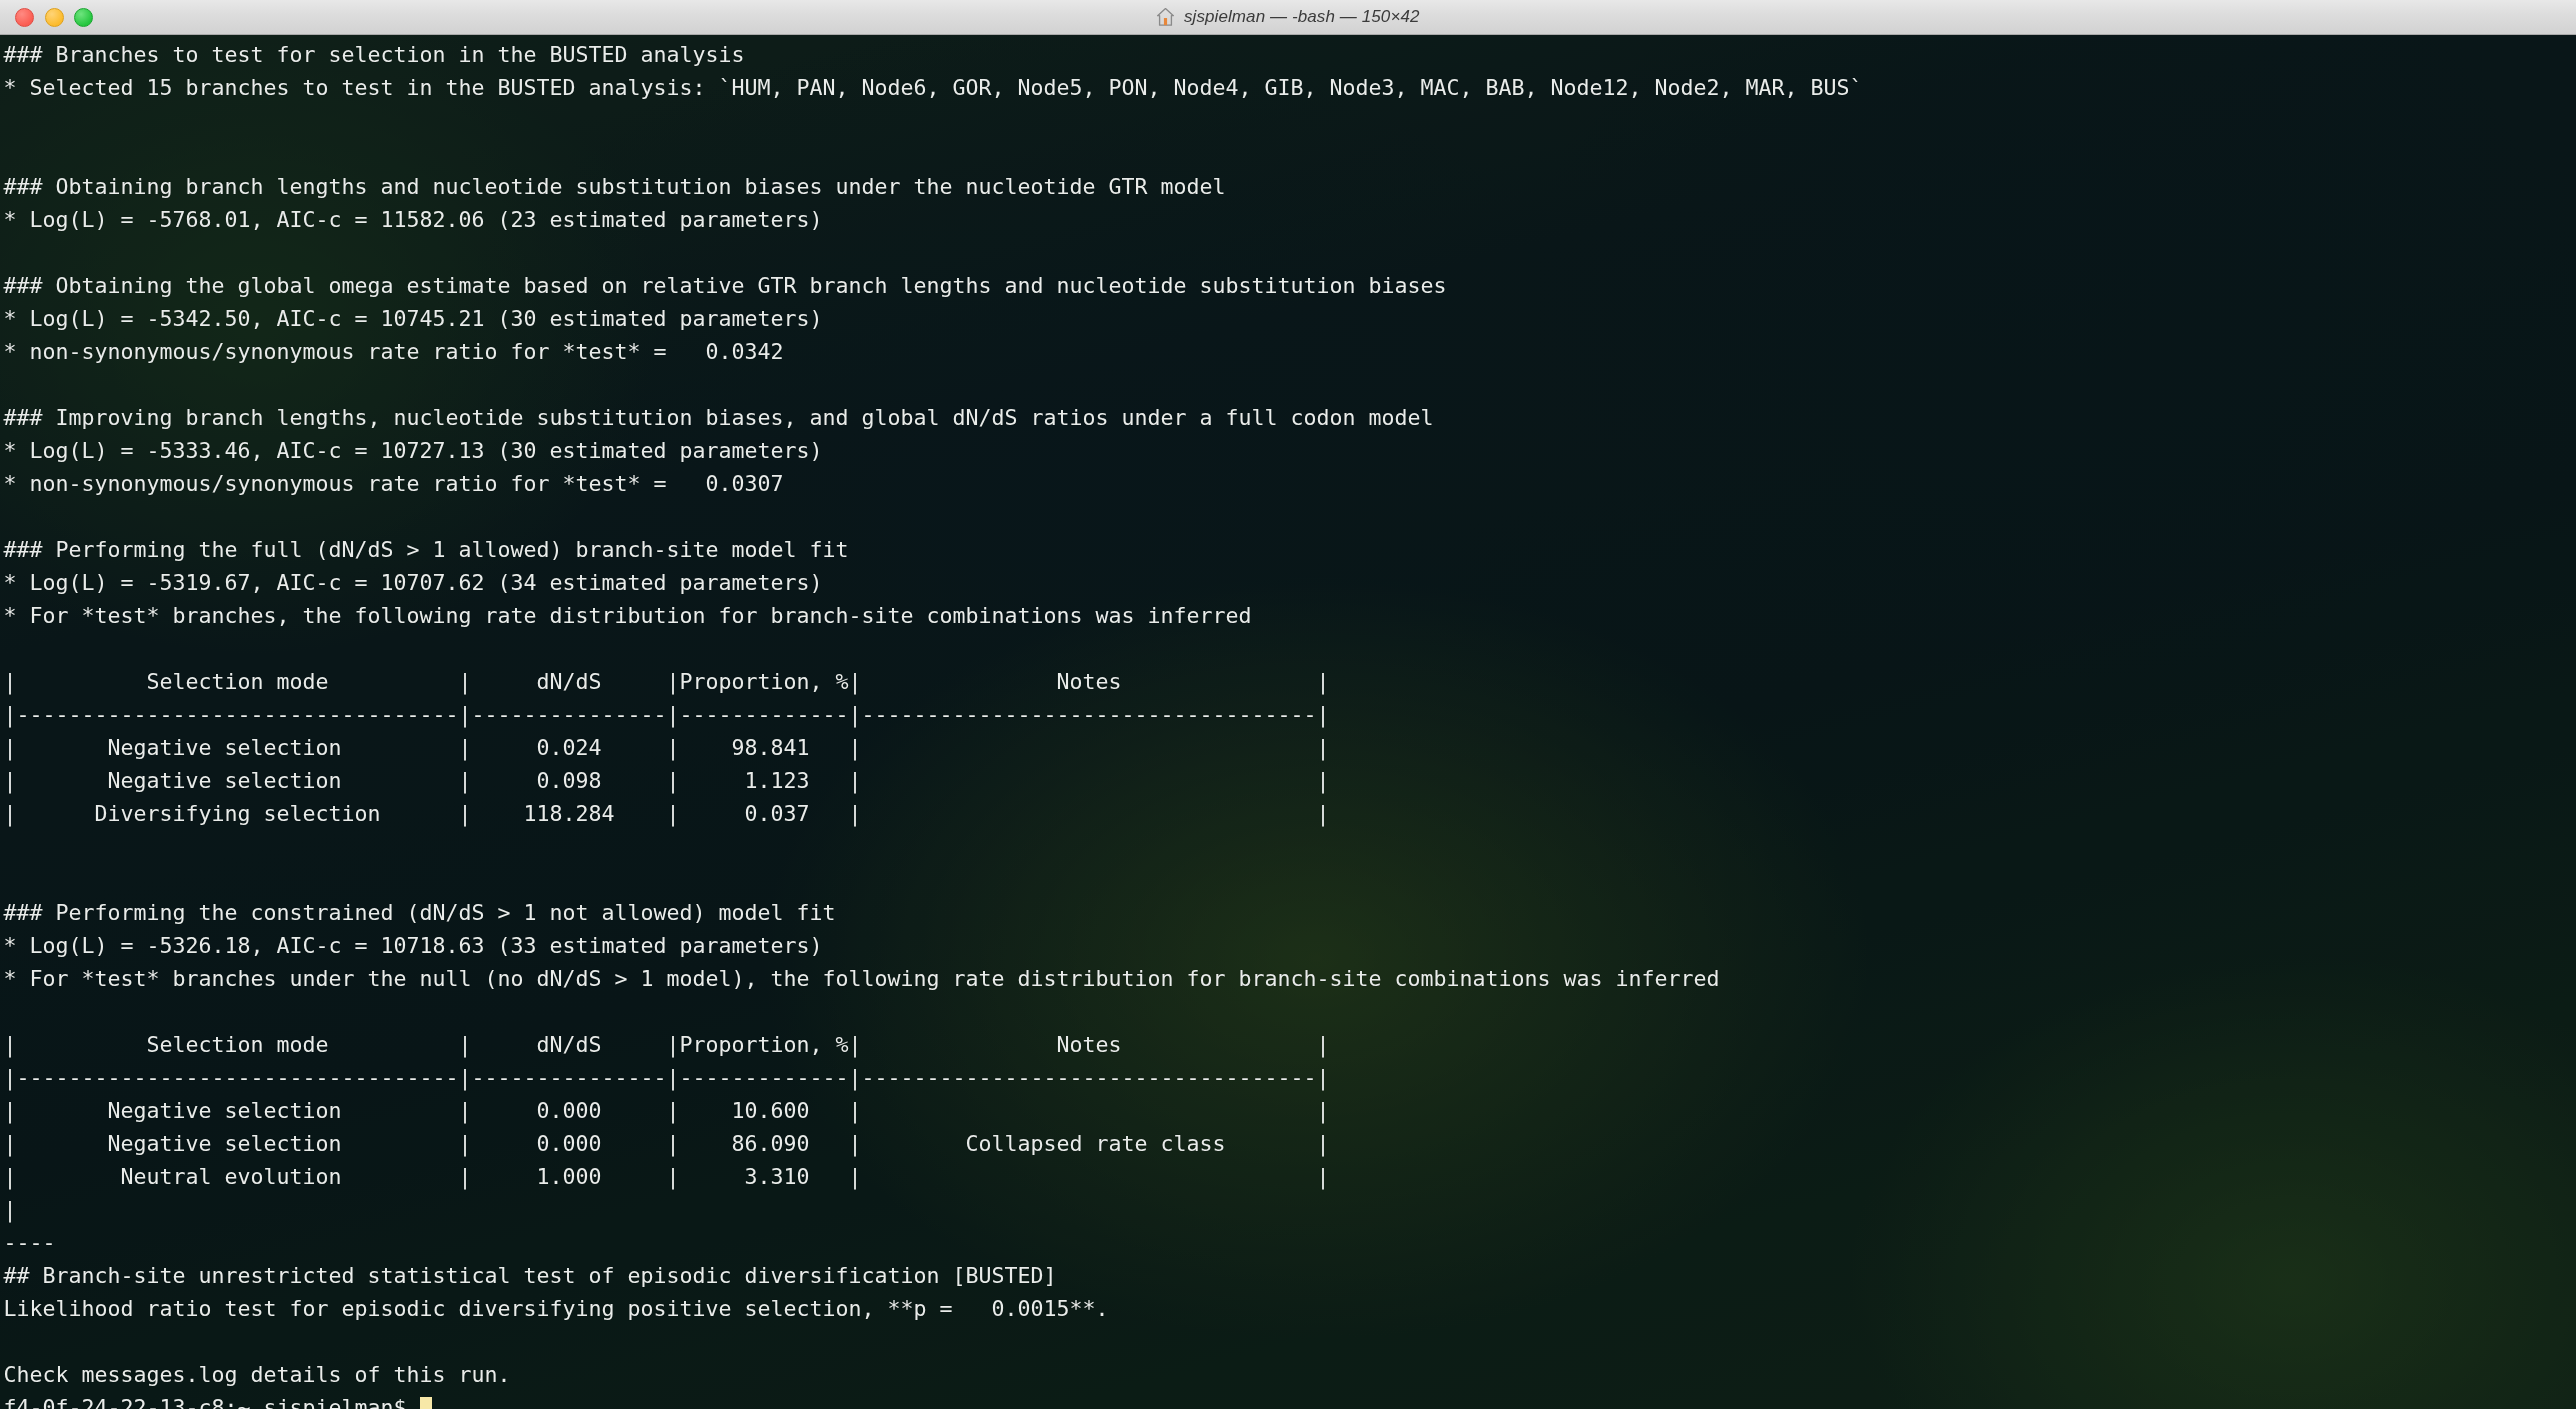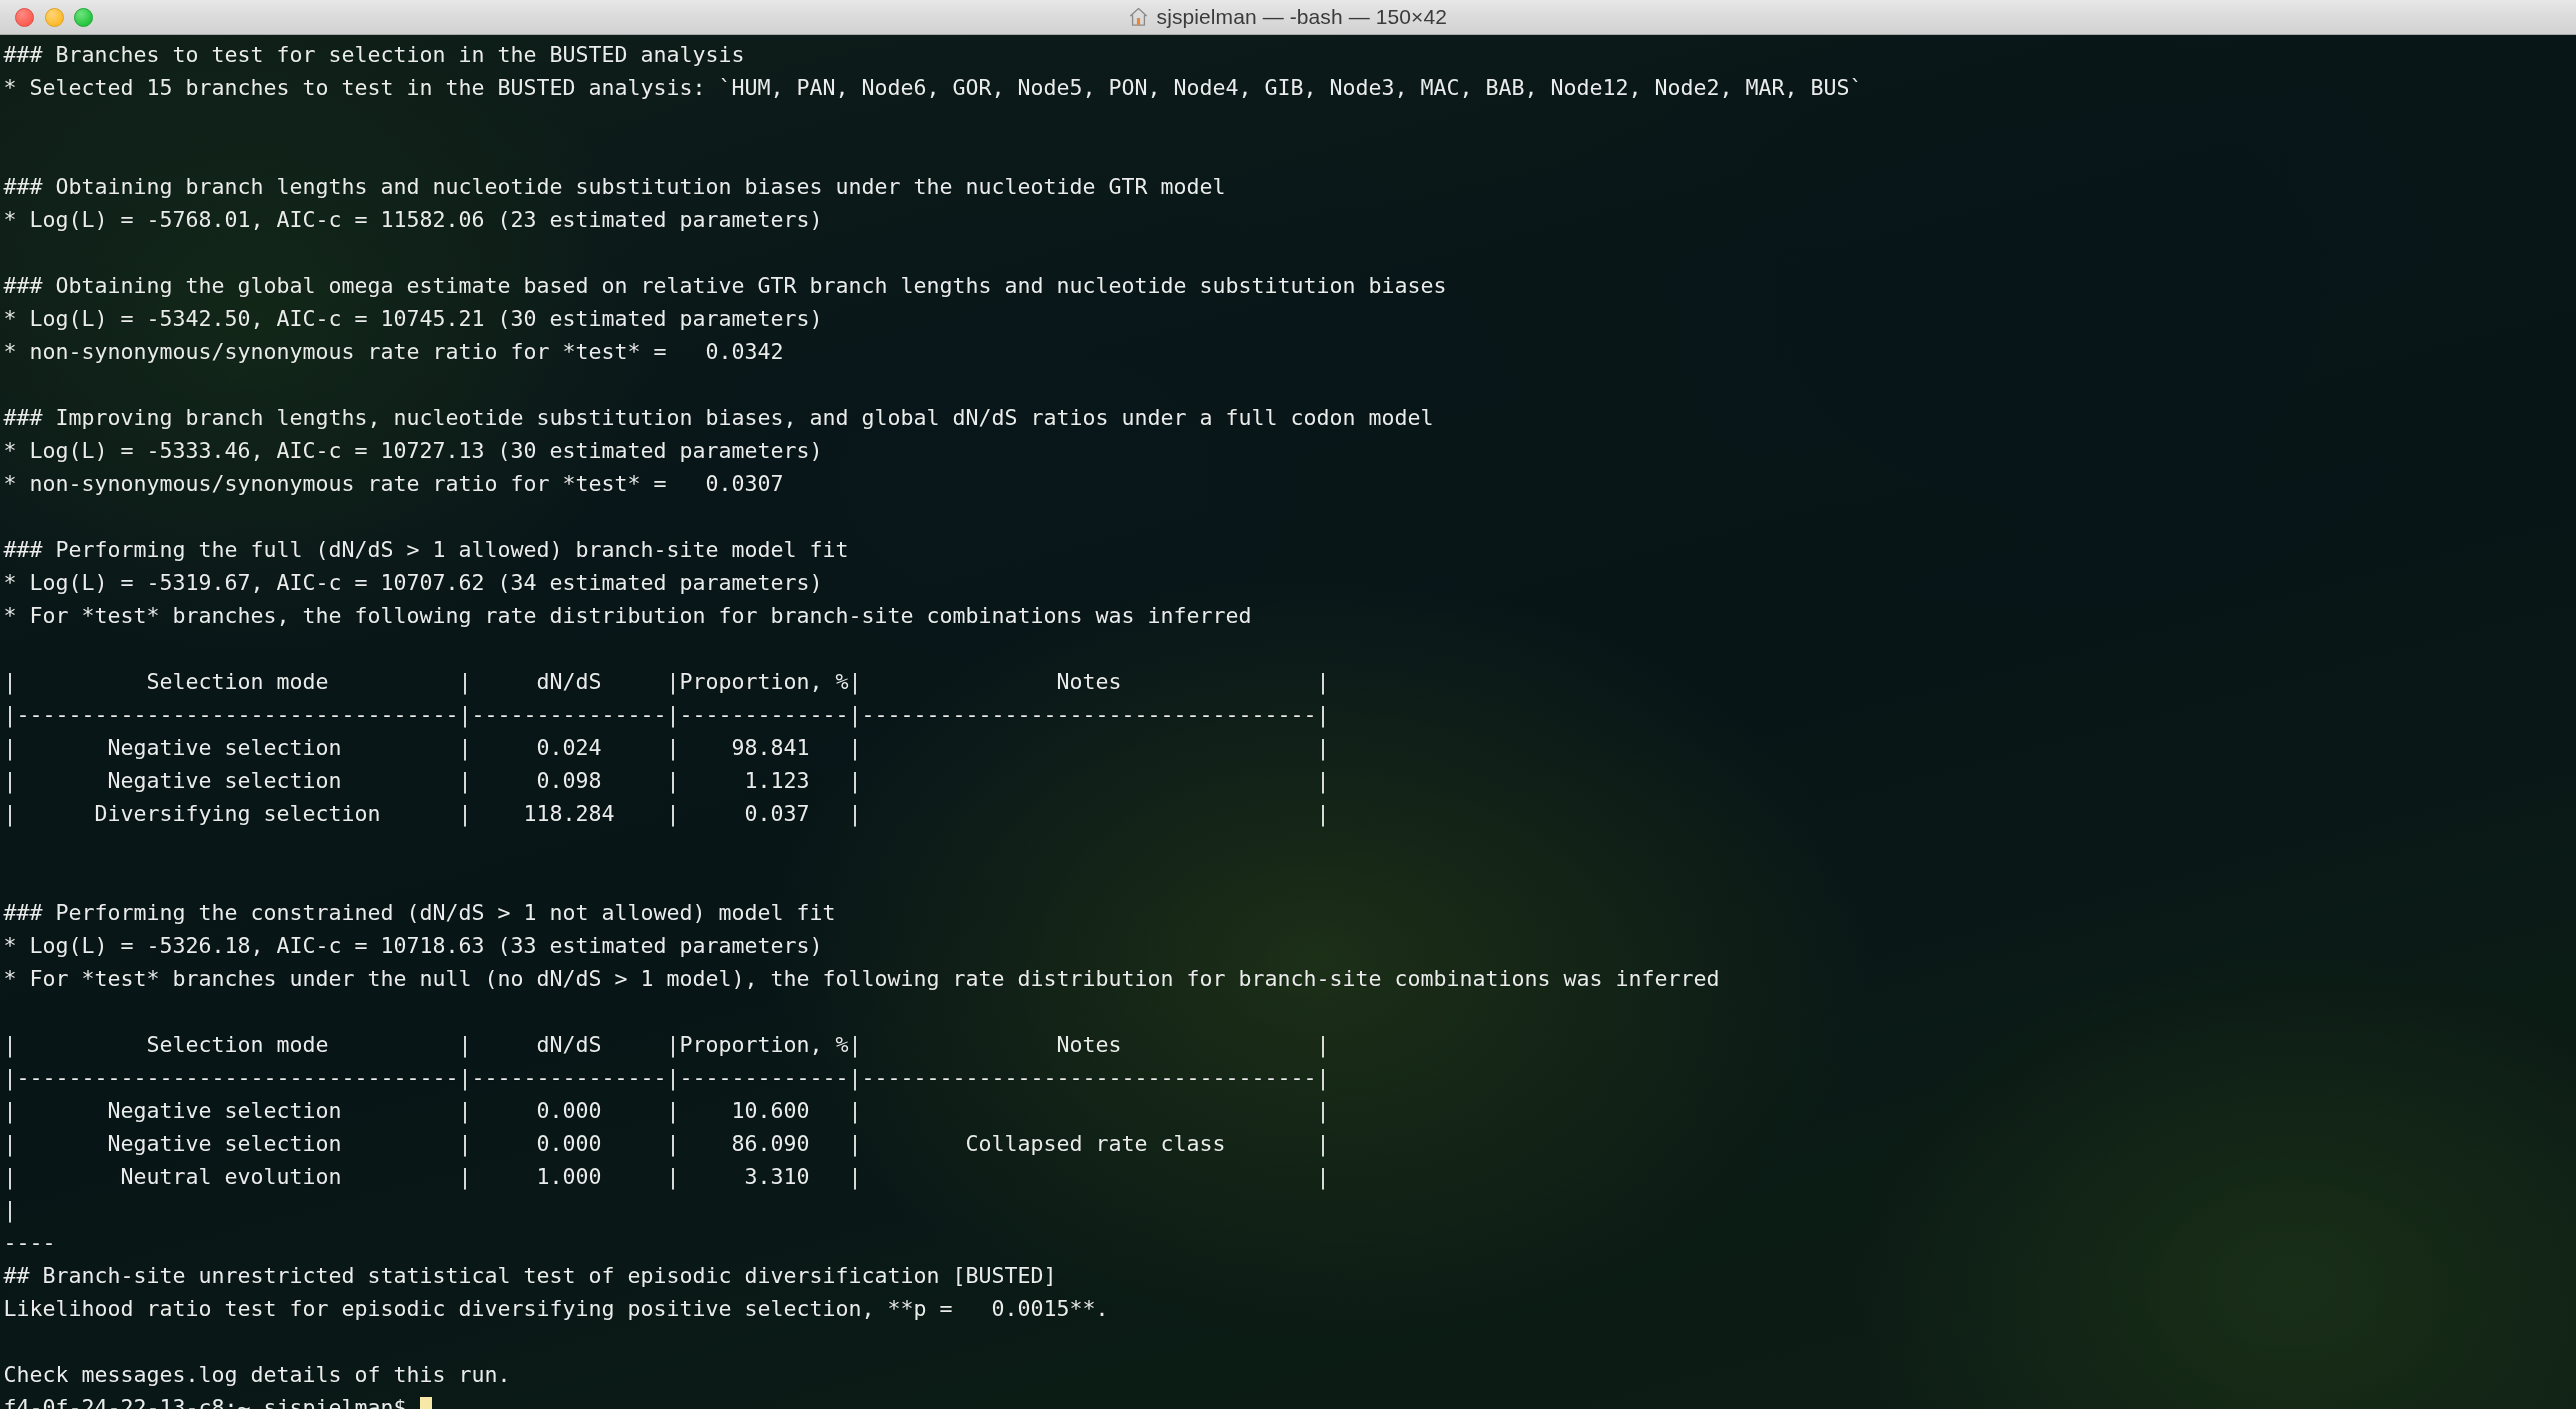--- a/index.html
+++ b/index.html
@@ -53,24 +53,25 @@
   .light.max    { background: radial-gradient(circle at 35% 30%, #6ee47e, #26c63f 70%); border: 0.9px solid #18a62e; }
 
   #title-wrap {
     display: flex;
     align-items: center;
     gap: 8.5px;
   }
   #home-icon { width: 19px; height: 20.5px; display: block; }
   #title-text {
     font-family: "Liberation Sans", sans-serif;
-    font-size: 21px;
+    font-size: 17px;
     color: #3b3b3b;
     letter-spacing: 0.1px;
     white-space: nowrap;
+    font-style: italic;
   }
 
   
   #term-bg {
     position: absolute;
     left: 0; top: 35px;
     width: 2576px;
     height: 1374px;
     overflow: hidden;
     background:

